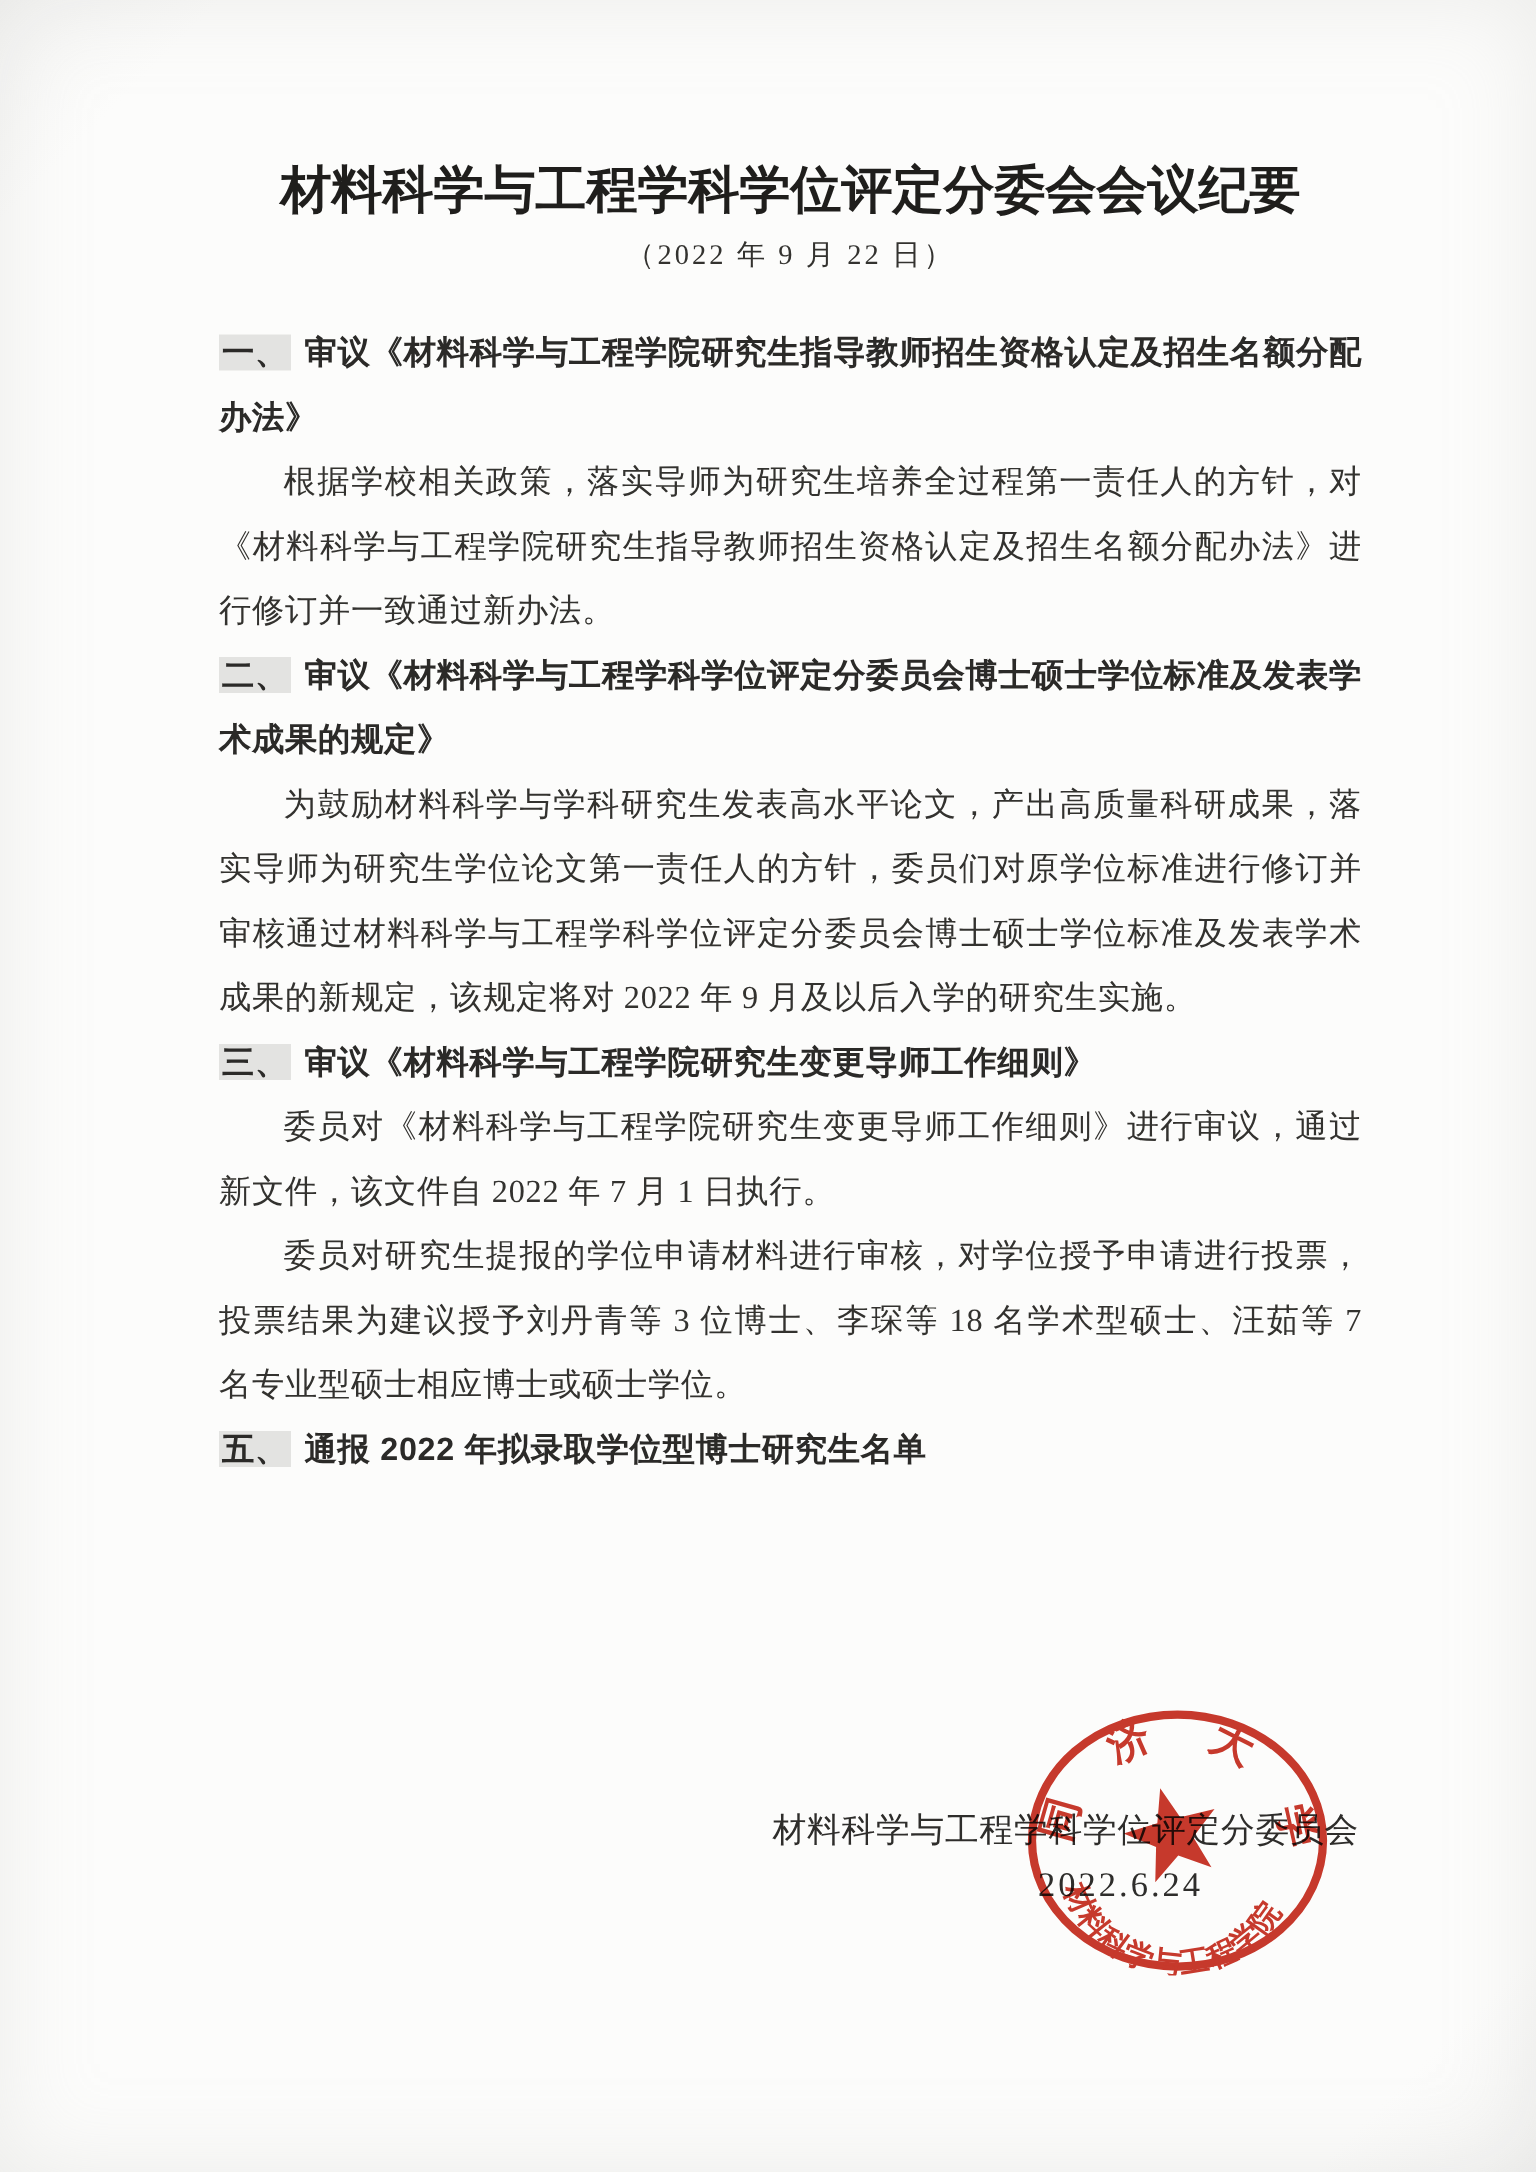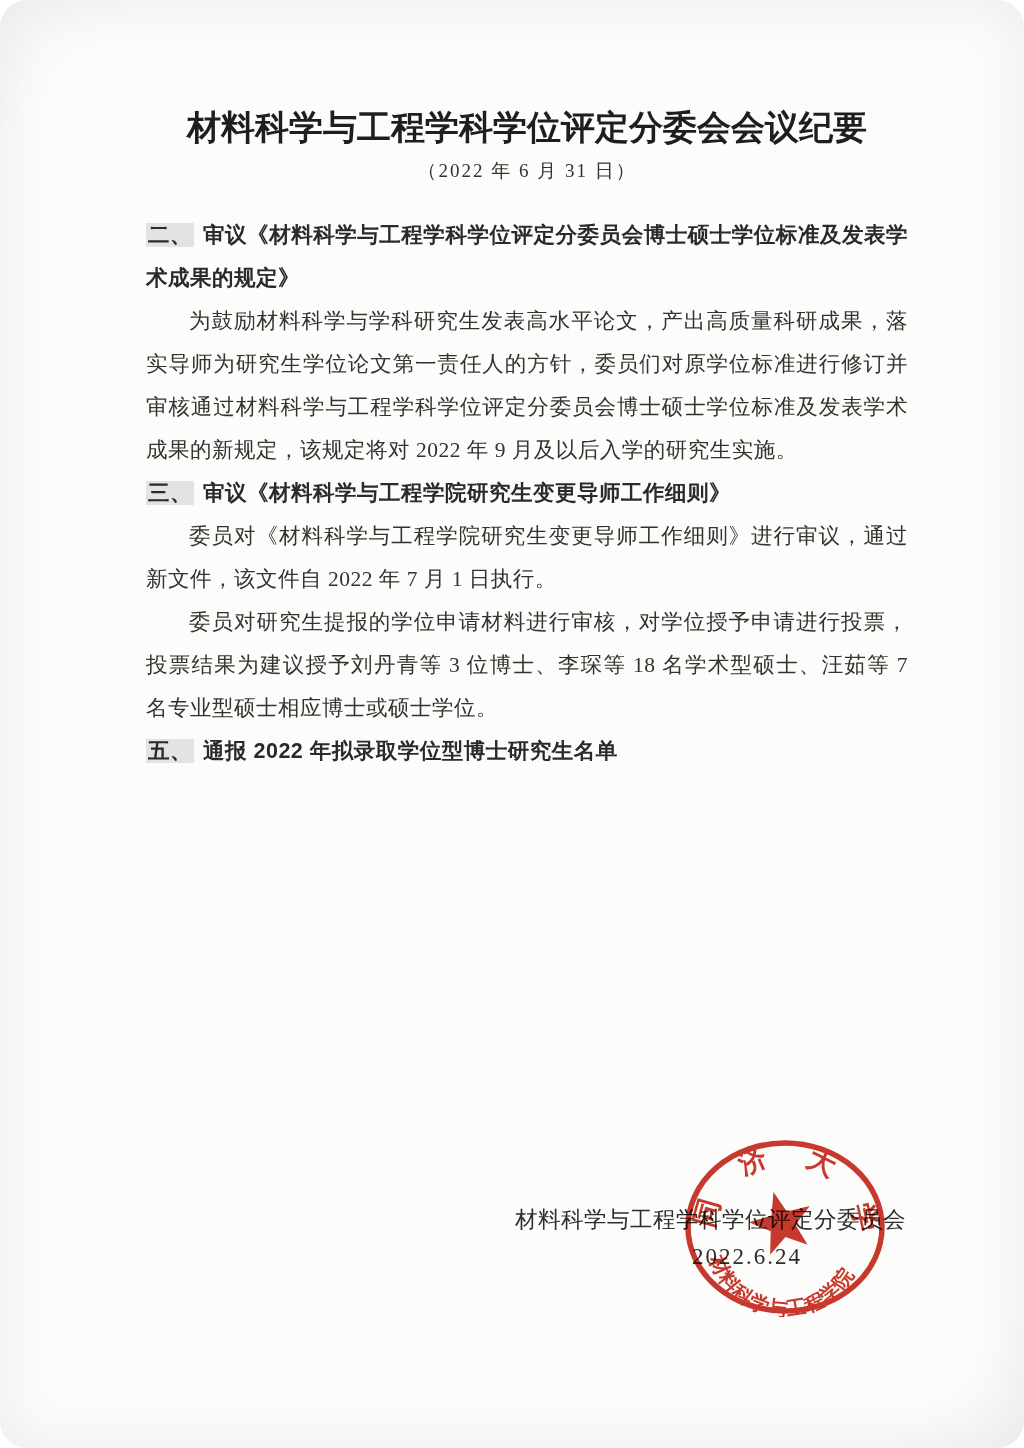--- a/index.html
+++ b/index.html
@@ -6,21 +6,20 @@
   body{background:#ffffff;}
   .page{
     position:relative;
     width:1024px;height:1448px;
     background:
       linear-gradient(135deg, #f6f6f5 0%, #fcfcfb 6%, #fcfcfb 94%, #f5f5f4 100%);
     overflow:hidden;
     box-shadow:inset 0 0 60px rgba(190,190,188,.25);
     font-family:"Liberation Serif","DejaVu Serif",serif;
     color:#2e2d2b;
-    border-radius:27px;
   }
   .content{
     position:absolute;left:146px;top:106px;width:762px;
   }
   .doc-title{
     margin:0;
     text-align:center;
     font-family:"Liberation Sans","DejaVu Sans",sans-serif;
     font-weight:700;
     font-size:34px;line-height:42px;
@@ -89,24 +88,28 @@
   .stamp .arc-top-text{font-size:28px;}
   .stamp .arc-bottom-text{font-size:20px;}
 </style>
 </head>
 <body>
 
 <div class="page">
 
   <div class="content">
     <h1 class="doc-title">材料科学与工程学科学位评定分委会会议纪要</h1>
-    <p class="doc-date">（2022 年 6 月 31 日）</p>
+    <p class="doc-date">（2022 年 9 月 22 日）</p>
 
     <div class="doc-body">
 
+      <div class="section">
+        <p class="sec-heading"><span class="sec-num">一、</span><span>审议《材料科学与工程学院研究生指导教师招生资格认定及招生名额分配办法》</span></p>
+        <p class="sec-body">根据学校相关政策，落实导师为研究生培养全过程第一责任人的方针，对《材料科学与工程学院研究生指导教师招生资格认定及招生名额分配办法》进行修订并一致通过新办法。</p>
+      </div>
 
       <div class="section">
         <p class="sec-heading"><span class="sec-num">二、</span><span>审议《材料科学与工程学科学位评定分委员会博士硕士学位标准及发表学术成果的规定》</span></p>
         <p class="sec-body">为鼓励材料科学与学科研究生发表高水平论文，产出高质量科研成果，落实导师为研究生学位论文第一责任人的方针，委员们对原学位标准进行修订并审核通过材料科学与工程学科学位评定分委员会博士硕士学位标准及发表学术成果的新规定，该规定将对 2022 年 9 月及以后入学的研究生实施。</p>
       </div>
 
       <div class="section">
         <p class="sec-heading"><span class="sec-num">三、</span><span>审议《材料科学与工程学院研究生变更导师工作细则》</span></p>
         <p class="sec-body">委员对《材料科学与工程学院研究生变更导师工作细则》进行审议，通过新文件，该文件自 2022 年 7 月 1 日执行。</p>
       </div>

